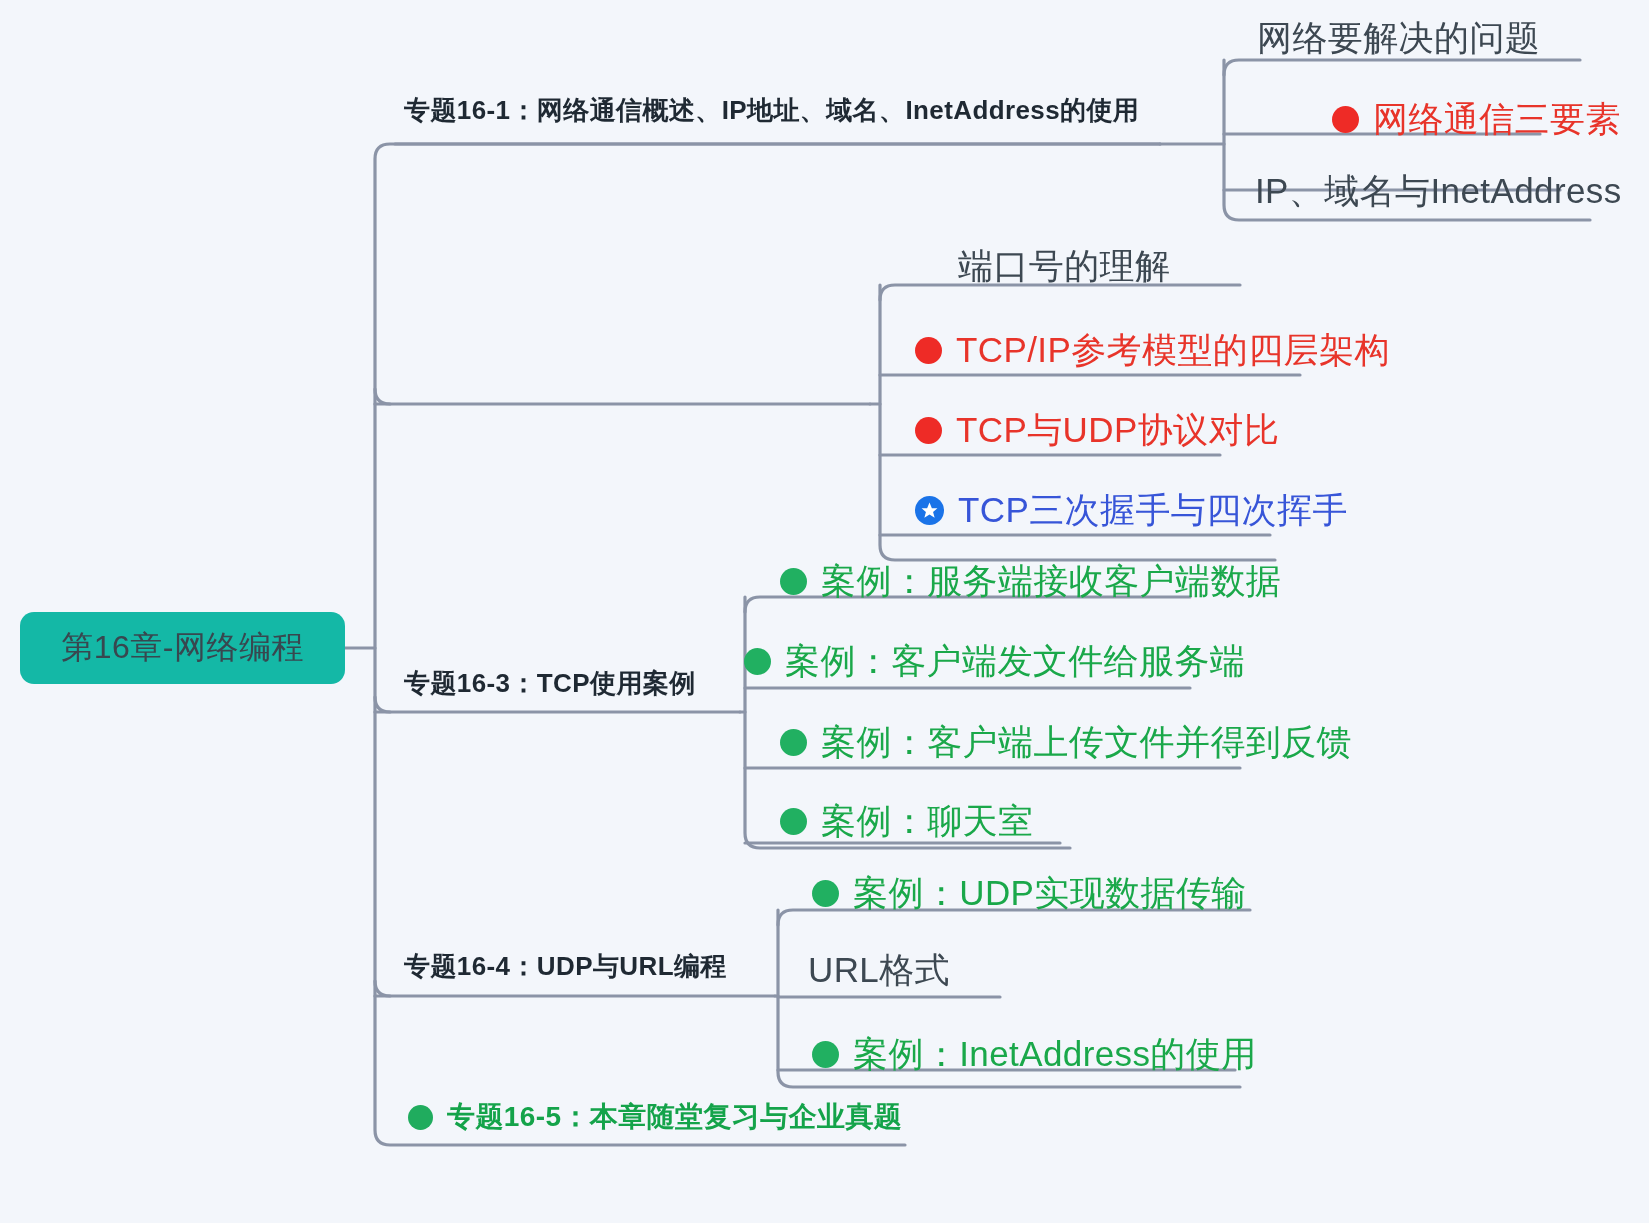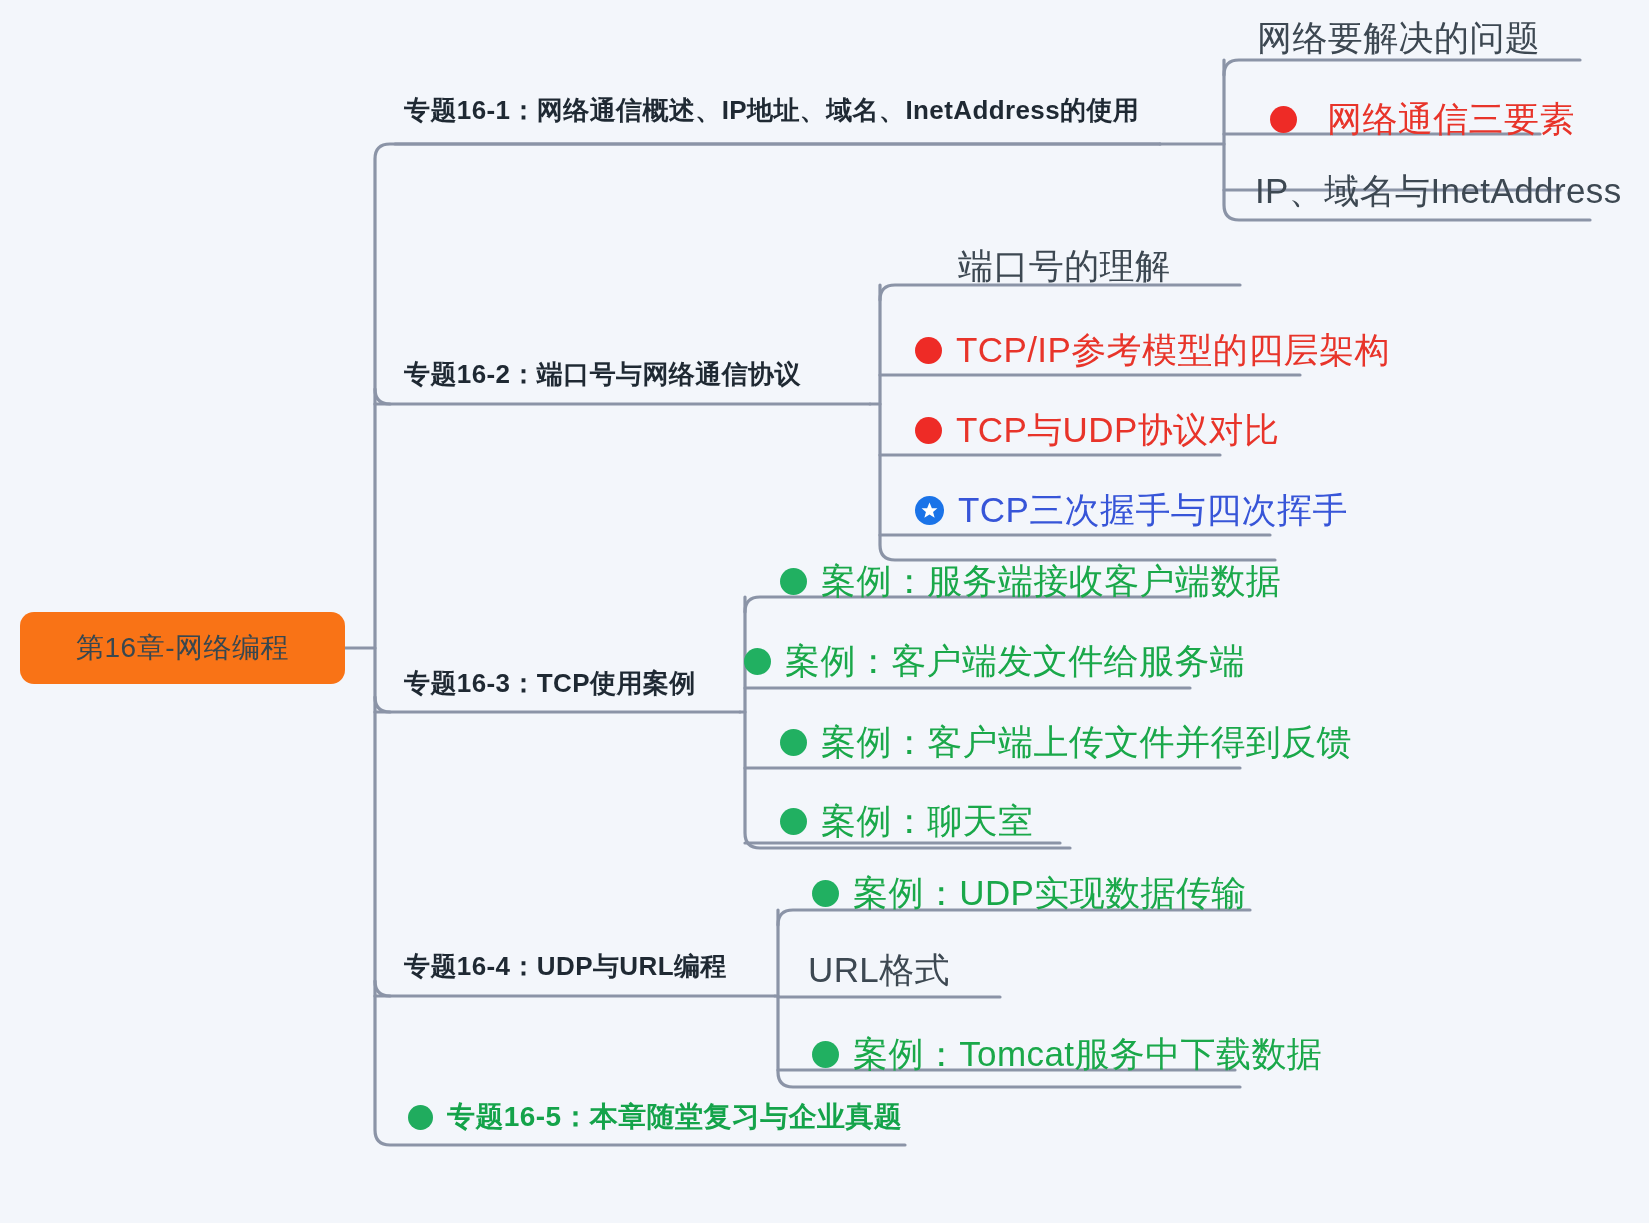--- a/index.html
+++ b/index.html
@@ -8,23 +8,23 @@
     background:#f3f6fb;
     font-family:"Liberation Sans","DejaVu Sans",sans-serif;
     overflow:hidden;
     position:relative;
   }
   #canvas{position:absolute;left:0;top:0;width:1649px;height:1223px;}
   svg.lines{position:absolute;left:0;top:0;width:1649px;height:1223px;pointer-events:none;}
   .node{position:absolute;white-space:nowrap;display:flex;align-items:center;}
   .root{
     left:20px;top:612px;width:325px;height:72px;
-    background:#f97316;border-radius:14px;
+    background:#14b8a6;border-radius:14px;
     display:flex;align-items:center;justify-content:center;
-    color:#38474f;font-size:28px;letter-spacing:.5px;
+    color:#38474f;font-size:32px;letter-spacing:.5px;
   }
   .topic{font-size:26px;font-weight:bold;color:#1f2933;letter-spacing:.4px;}
   .leaf{font-size:35px;color:#3d4852;letter-spacing:.4px;}
   .leaf.red{color:#e8342a;}
   .leaf.blue{color:#3755d8;}
   .leaf.green{color:#1aa84a;}
   .leaf.greenbold{color:#14a34a;font-weight:bold;font-size:28px;}
   .bullet{
     display:inline-block;border-radius:50%;
     margin-right:14px;flex:0 0 auto;
@@ -96,32 +96,29 @@
   </div>
 
   <div class="node topic" style="left:404px;top:93px;text-align:center;">
     <span>专题16-1：网络通信概述、IP地址、域名、InetAddress的使用</span>
   </div>
 
   <div class="node leaf" style="left:1257px;top:15px;">
     <span>网络要解决的问题</span>
   </div>
 
-  <div class="node leaf red" style="left:1270px;top:96px;gap:16px;">
+  <div class="node leaf red" style="left:1332px;top:96px;">
     <span class="bullet red"></span>
     <span>网络通信三要素</span>
   </div>
 
   <div class="node leaf" style="left:1255px;top:168px;">
     <span>IP、域名与InetAddress</span>
   </div>
 
-  <div class="node topic" style="left:404px;top:357px;">
-    <span>专题16-2：端口号与网络通信协议</span>
-  </div>
 
   <div class="node leaf" style="left:910px;top:243px;margin-left:48px;">
     <span>端口号的理解</span>
   </div>
 
   <div class="node leaf red" style="left:915px;top:327px;">
     <span class="bullet red"></span>
     <span>TCP/IP参考模型的四层架构</span>
   </div>
 
@@ -171,21 +168,21 @@
     <span class="bullet green"></span>
     <span>案例：UDP实现数据传输</span>
   </div>
 
   <div class="node leaf" style="left:808px;top:947px;">
     <span>URL格式</span>
   </div>
 
   <div class="node leaf green" style="left:812px;top:1031px;">
     <span class="bullet green"></span>
-    <span>案例：Tomcat服务中下载数据</span>
+    <span>案例：InetAddress的使用</span>
   </div>
 
   <div class="node leaf greenbold" style="left:408px;top:1098px;">
     <span class="bullet greensm"></span>
     <span>专题16-5：本章随堂复习与企业真题</span>
   </div>
 
 </div>
 
 </body></html>

